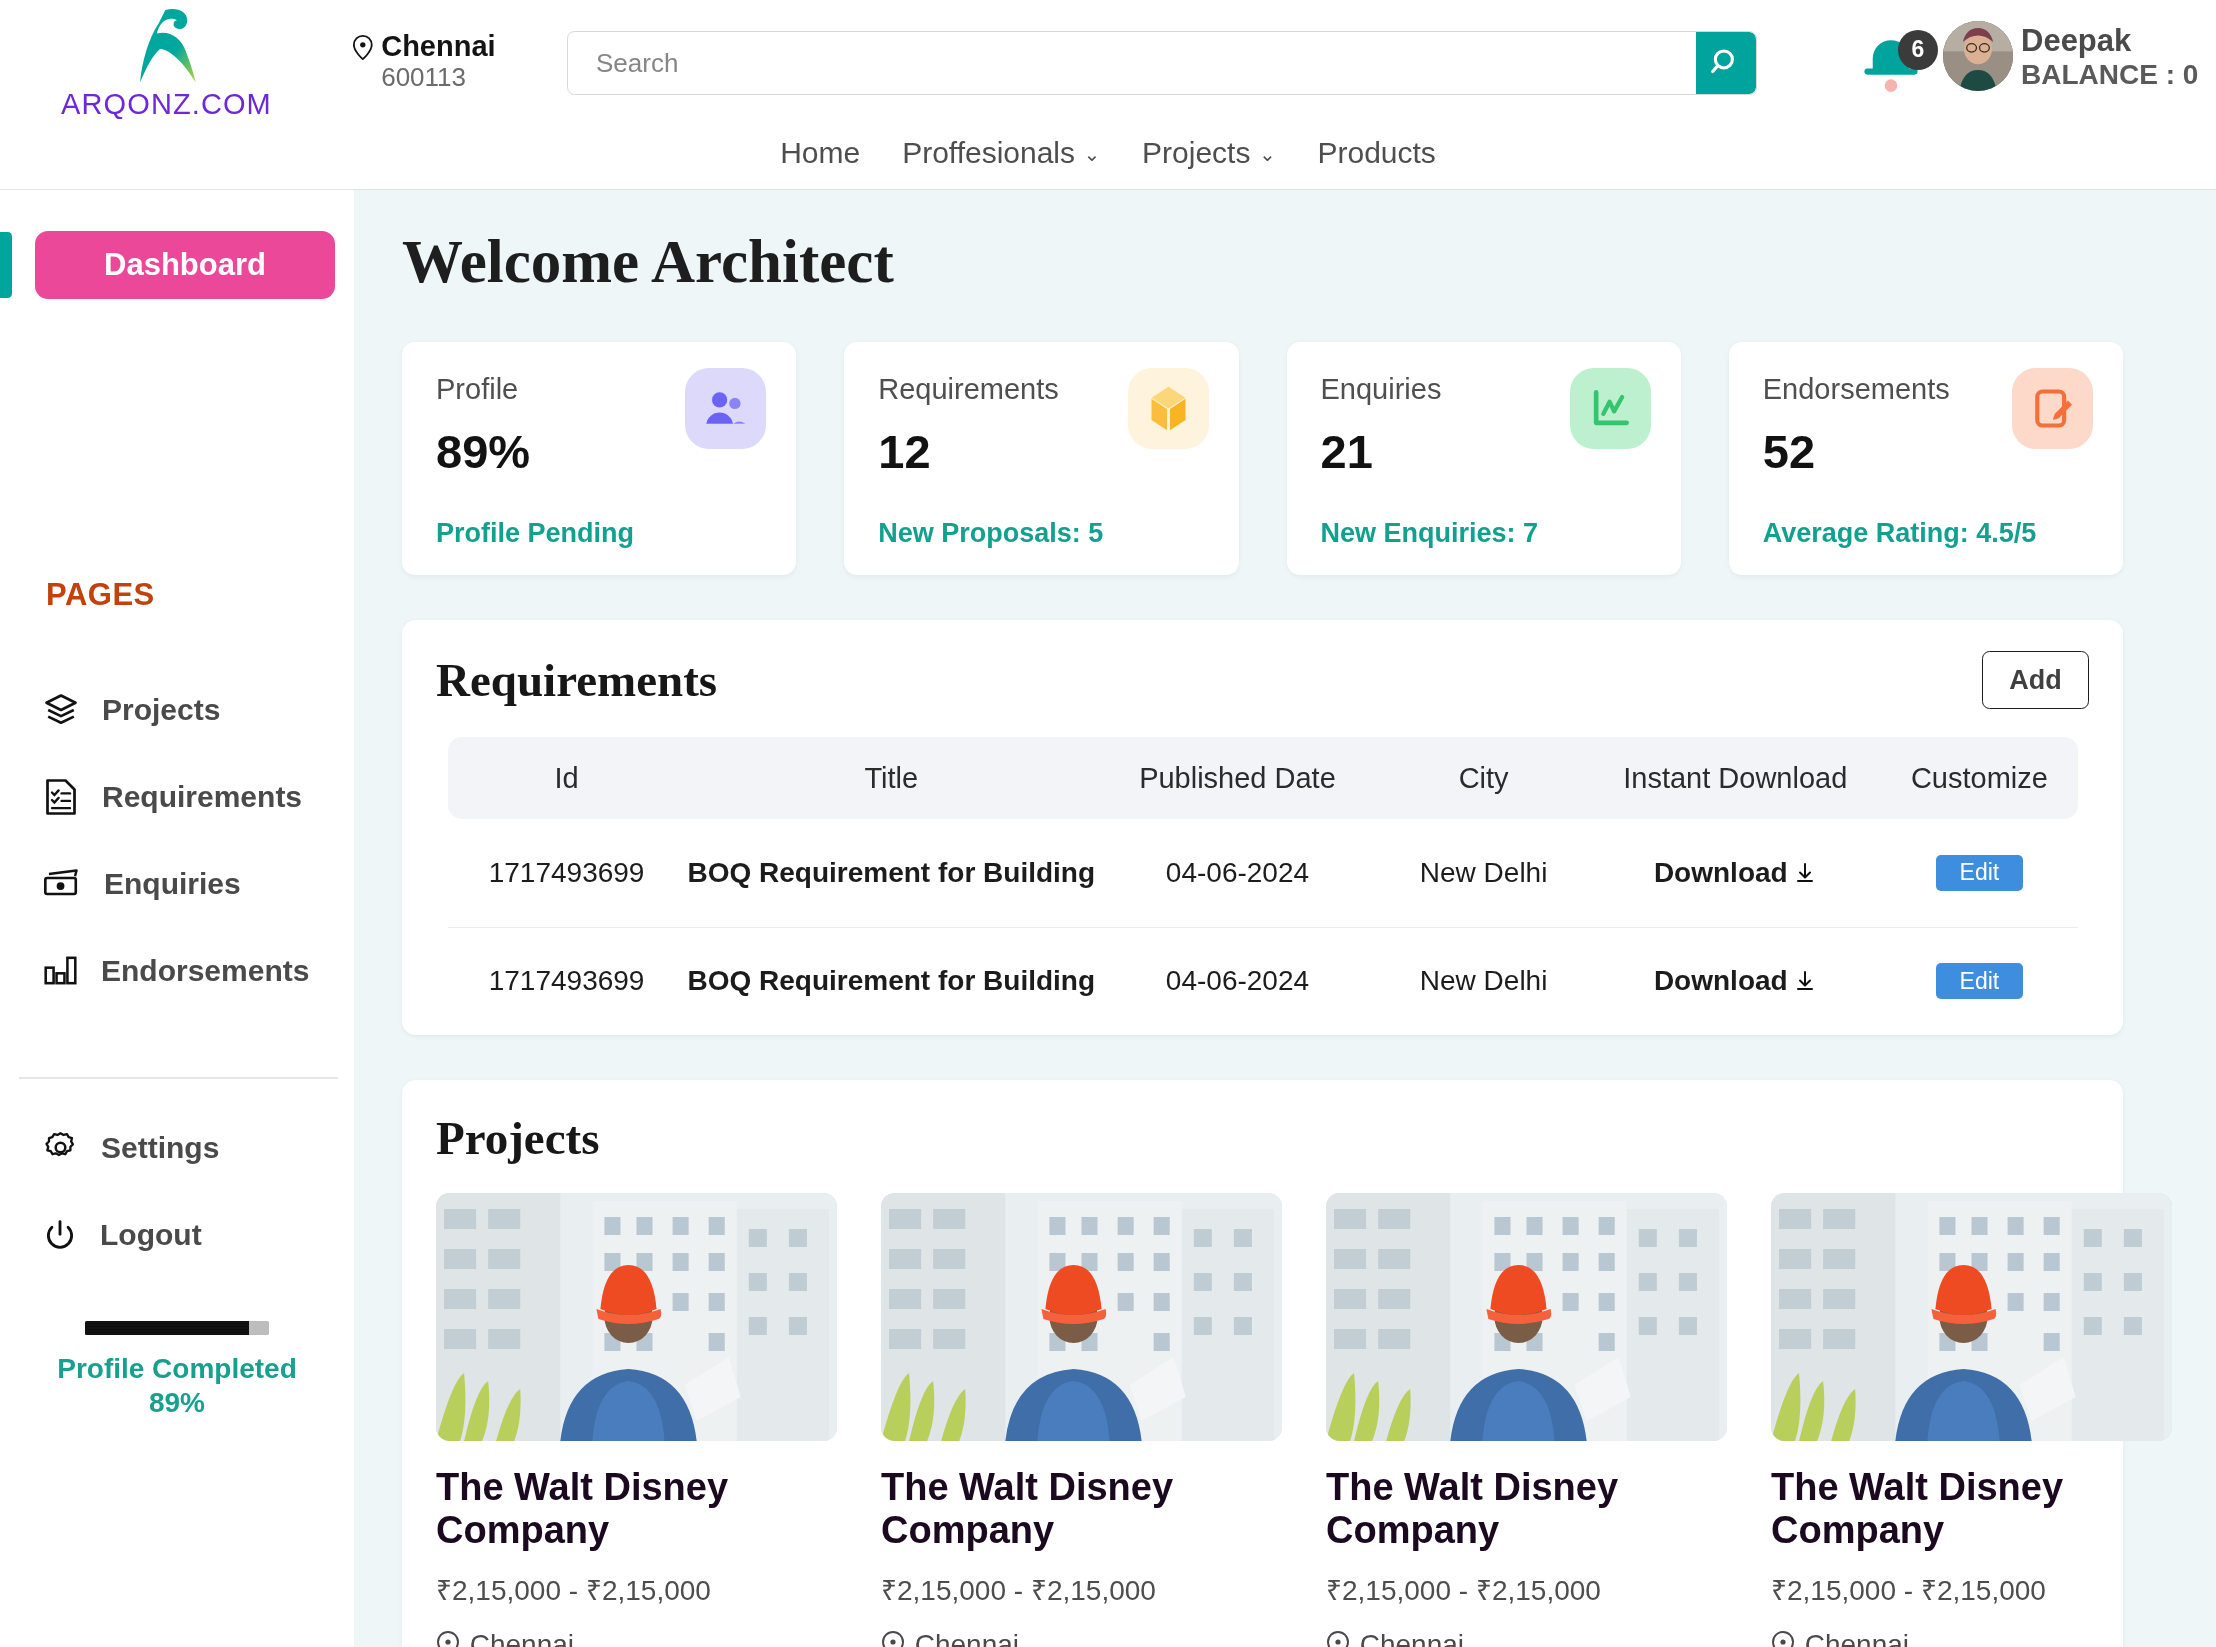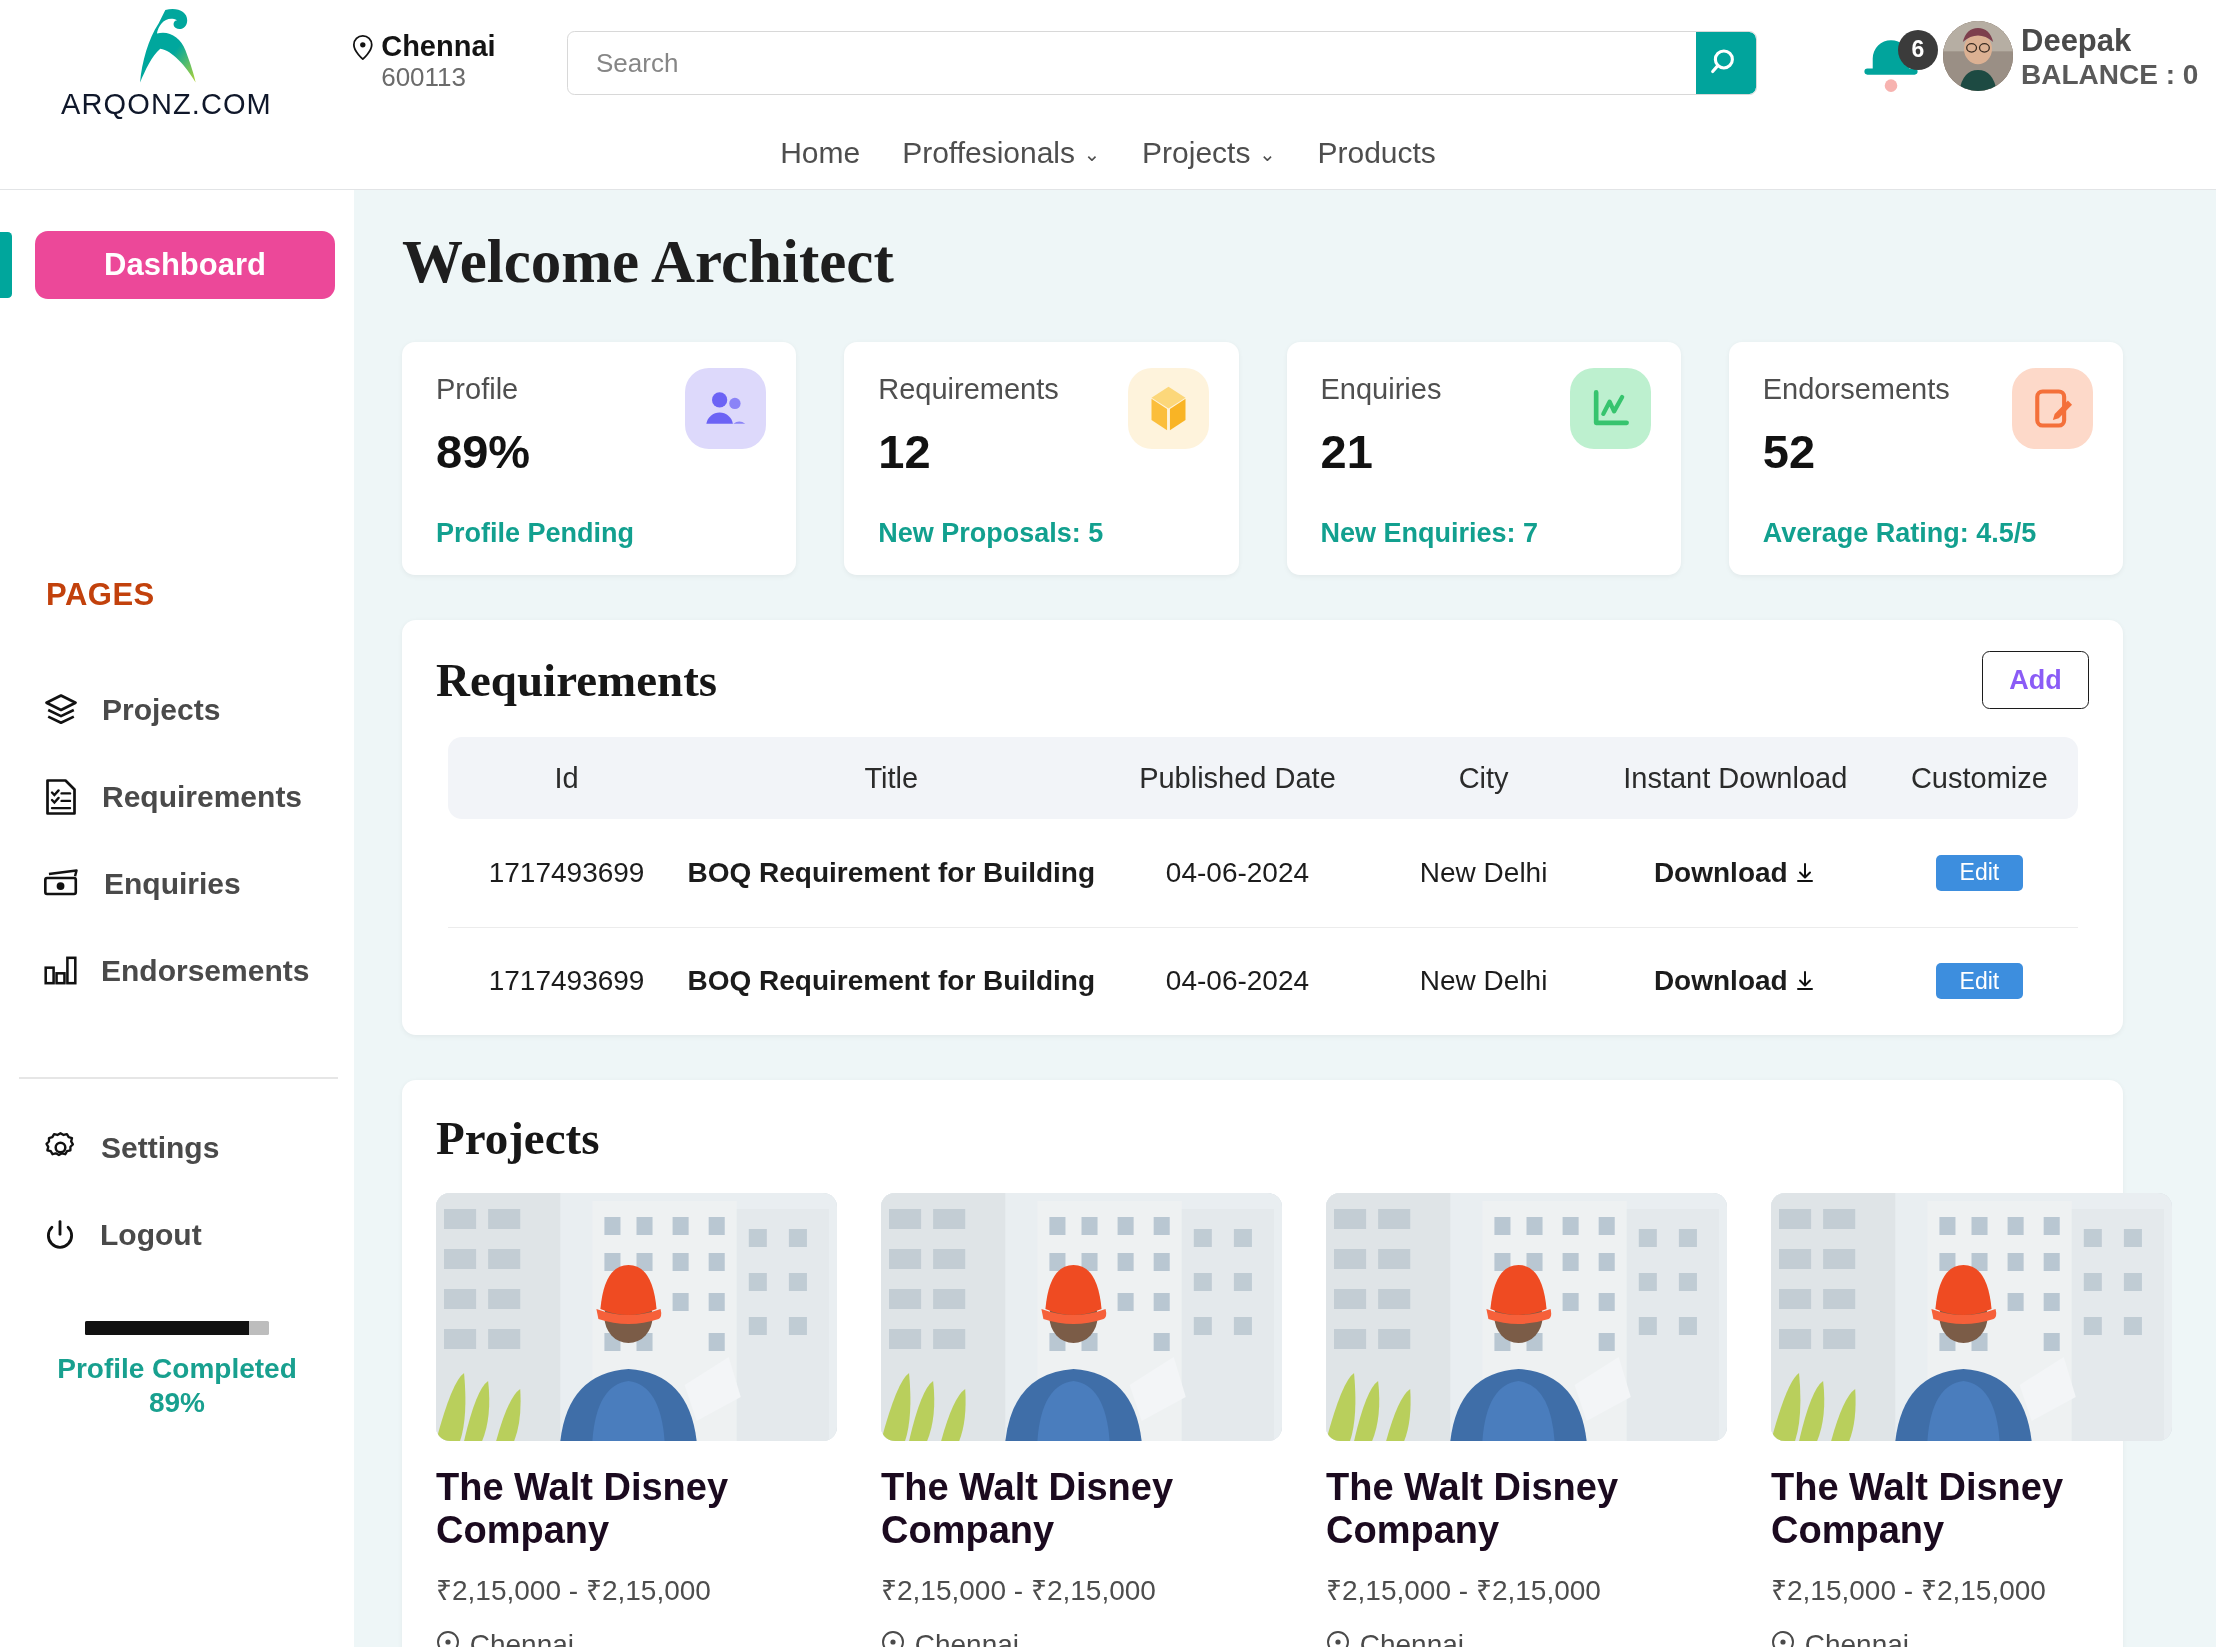--- a/index.html
+++ b/index.html
@@ -14,21 +14,21 @@
     position:absolute; left:0; top:0; width:2216px; height:190px;
     background:#ffffff; border-bottom:1.6px solid #e2e4e6;
     z-index:5;
   }
   .logo-wrap{
     position:absolute; left:53px; top:5.4px; width:227px; height:116px;
     display:flex; flex-direction:column; align-items:center; justify-content:flex-start;
   }
   .logo-mark{ width:108px; height:84px; }
   .logo-text{
-    font-size:29px; letter-spacing:1.1px; color:#0f172a;
+    font-size:29px; letter-spacing:1.1px; color:#6d28d9;
     font-family:"Liberation Sans", sans-serif; font-weight:300;
     margin-top:2.2px;
   }
   .loc{
     position:absolute; left:352px; top:31px; display:flex; align-items:flex-start; gap:7.6px;
   }
   .loc-pin{ width:21.6px; height:25px; margin-top:4.3px;}
   .loc-city{ font-size:29px; font-weight:700; color:#141414; line-height:1.04; }
   .loc-pin-col{ display:flex; flex-direction:column; }
   .loc-zip{ font-size:26px; color:#6b6b6b; font-weight:400; line-height:1.2; margin-top:1.1px;}
@@ -132,21 +132,21 @@
   }
 
   .panel{
     background:#fff; border-radius:14px; margin:45px 0 0 48px; width:1721px;
     box-shadow:0 1.1px 5.4px rgba(0,0,0,.05);
   }
   .panel-head{ display:flex; align-items:center; justify-content:space-between; padding:31px 34px 0 34px;}
   .panel-title{ font-family:"Liberation Serif", serif; font-size:47px; font-weight:700; color:#171717; }
   .add-btn{
     border:1.6px solid #1c1c1c; background:#fff; border-radius:7.6px; width:107px; height:58px;
-    font-size:27px; font-weight:700; color:#8b5cf6; cursor:pointer; font-family:"Liberation Sans", sans-serif;
+    font-size:27px; font-weight:700; color:#404040; cursor:pointer; font-family:"Liberation Sans", sans-serif;
   }
   table{ width:1630px; margin:28px auto 21.6px auto; border-collapse:collapse; table-layout:fixed;}
   thead tr{ background:#f2f4f8; }
   thead th{
     font-size:29px; font-weight:400; color:#2b2b2b; height:82px; text-align:center;
   }
   thead th:first-child{ border-radius:14px 0 0 14px; }
   thead th:last-child{ border-radius:0 14px 14px 0; }
   tbody td{
     font-size:28px; color:#1c1c1c; height:108px; text-align:center; border-bottom:1.6px solid #ececec;

